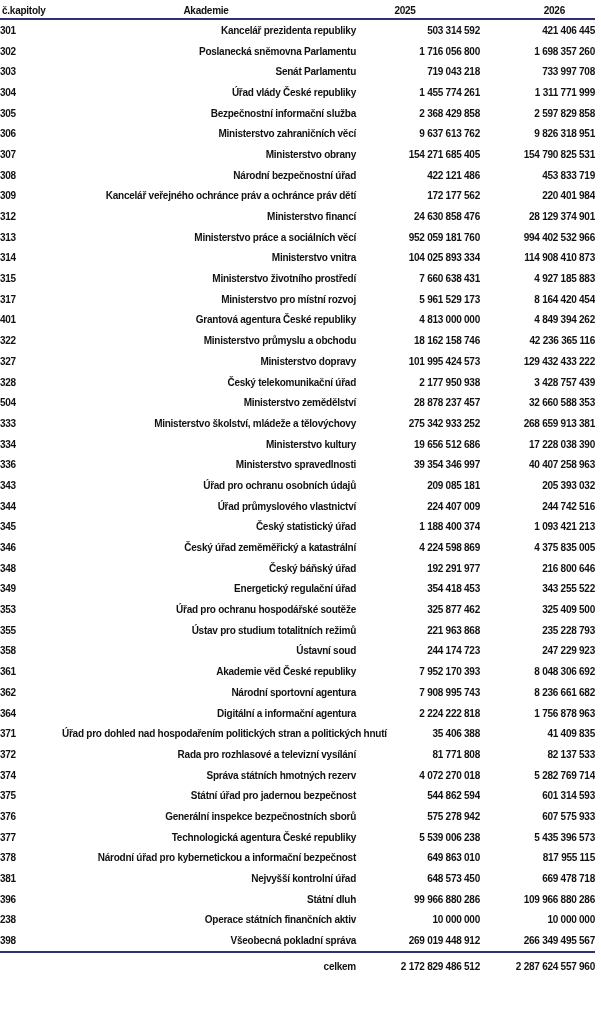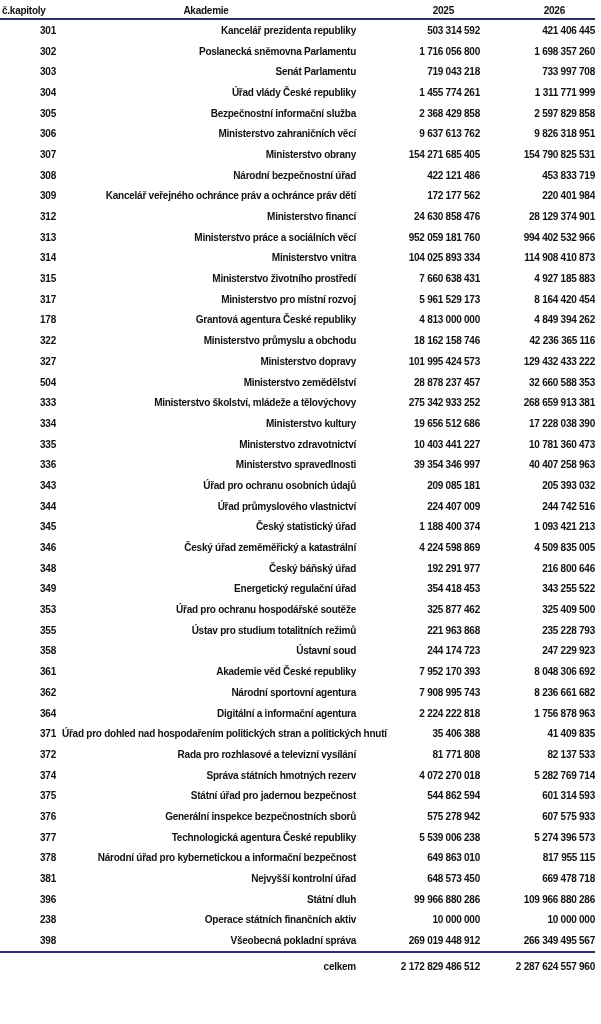--- a/index.html
+++ b/index.html
@@ -33,28 +33,28 @@
     white-space: nowrap;
   }
   thead th {
     height: 16px;
     border-bottom: 2.5px solid #2e3070;
     vertical-align: middle;
     padding-top: 2px;
   }
   th.h-left   { text-align: left;  padding-left: 2px; margin-top: 11px; }
   th.h-center { text-align: center; }
-  th.h-year3  { text-align: right; padding-right: 26px; }
+  th.h-year3  { padding-right: 26px; }
   th.h-year4  { text-align: right; padding-right: 30px; }
   tbody td {
     height: 20.7px;
     vertical-align: middle;
     overflow: hidden;
   }
-  td.chno { text-align: right; }
+  td.chno { text-align: left; }
   td.name { text-align: right; padding-left: 6px; overflow: visible; }
   td.num  { text-align: right; }
   tfoot td {
     border-top: 2.5px solid #2e3070;
     height: 27px;
     vertical-align: middle;
   }
   tfoot td.name { font-weight: 700; }
 </style>
 </head>
@@ -169,40 +169,46 @@
   </tr>
 
   <tr>
     <td class="chno">317</td>
     <td class="name">Ministerstvo pro místní rozvoj</td>
     <td class="num">5 961 529 173</td>
     <td class="num">8 164 420 454</td>
   </tr>
 
   <tr>
-    <td class="chno">178</td>
+    <td class="chno">401</td>
     <td class="name">Grantová agentura České republiky</td>
     <td class="num">4 813 000 000</td>
     <td class="num">4 849 394 262</td>
   </tr>
 
   <tr>
     <td class="chno">322</td>
     <td class="name">Ministerstvo průmyslu a obchodu</td>
     <td class="num">18 162 158 746</td>
     <td class="num">42 236 365 116</td>
   </tr>
 
   <tr>
     <td class="chno">327</td>
     <td class="name">Ministerstvo dopravy</td>
     <td class="num">101 995 424 573</td>
     <td class="num">129 432 433 222</td>
   </tr>
 
+  <tr>
+    <td class="chno">328</td>
+    <td class="name">Český telekomunikační úřad</td>
+    <td class="num">2 177 950 938</td>
+    <td class="num">3 428 757 439</td>
+  </tr>
 
   <tr>
     <td class="chno">504</td>
     <td class="name">Ministerstvo zemědělství</td>
     <td class="num">28 878 237 457</td>
     <td class="num">32 660 588 353</td>
   </tr>
 
   <tr>
     <td class="chno">333</td>
@@ -211,26 +217,20 @@
     <td class="num">268 659 913 381</td>
   </tr>
 
   <tr>
     <td class="chno">334</td>
     <td class="name">Ministerstvo kultury</td>
     <td class="num">19 656 512 686</td>
     <td class="num">17 228 038 390</td>
   </tr>
 
-  <tr>
-    <td class="chno">335</td>
-    <td class="name">Ministerstvo zdravotnictví</td>
-    <td class="num">10 403 441 227</td>
-    <td class="num">10 781 360 473</td>
-  </tr>
 
   <tr>
     <td class="chno">336</td>
     <td class="name">Ministerstvo spravedlnosti</td>
     <td class="num">39 354 346 997</td>
     <td class="num">40 407 258 963</td>
   </tr>
 
   <tr>
     <td class="chno">343</td>
@@ -250,21 +250,21 @@
     <td class="chno">345</td>
     <td class="name">Český statistický úřad</td>
     <td class="num">1 188 400 374</td>
     <td class="num">1 093 421 213</td>
   </tr>
 
   <tr>
     <td class="chno">346</td>
     <td class="name">Český úřad zeměměřický a katastrální</td>
     <td class="num">4 224 598 869</td>
-    <td class="num">4 509 835 005</td>
+    <td class="num">4 375 835 005</td>
   </tr>
 
   <tr>
     <td class="chno">348</td>
     <td class="name">Český báňský úřad</td>
     <td class="num">192 291 977</td>
     <td class="num">216 800 646</td>
   </tr>
 
   <tr>
@@ -349,21 +349,21 @@
     <td class="chno">376</td>
     <td class="name">Generální inspekce bezpečnostních sborů</td>
     <td class="num">575 278 942</td>
     <td class="num">607 575 933</td>
   </tr>
 
   <tr>
     <td class="chno">377</td>
     <td class="name">Technologická agentura České republiky</td>
     <td class="num">5 539 006 238</td>
-    <td class="num">5 274 396 573</td>
+    <td class="num">5 435 396 573</td>
   </tr>
 
   <tr>
     <td class="chno">378</td>
     <td class="name">Národní úřad pro kybernetickou a informační bezpečnost</td>
     <td class="num">649 863 010</td>
     <td class="num">817 955 115</td>
   </tr>
 
   <tr>

